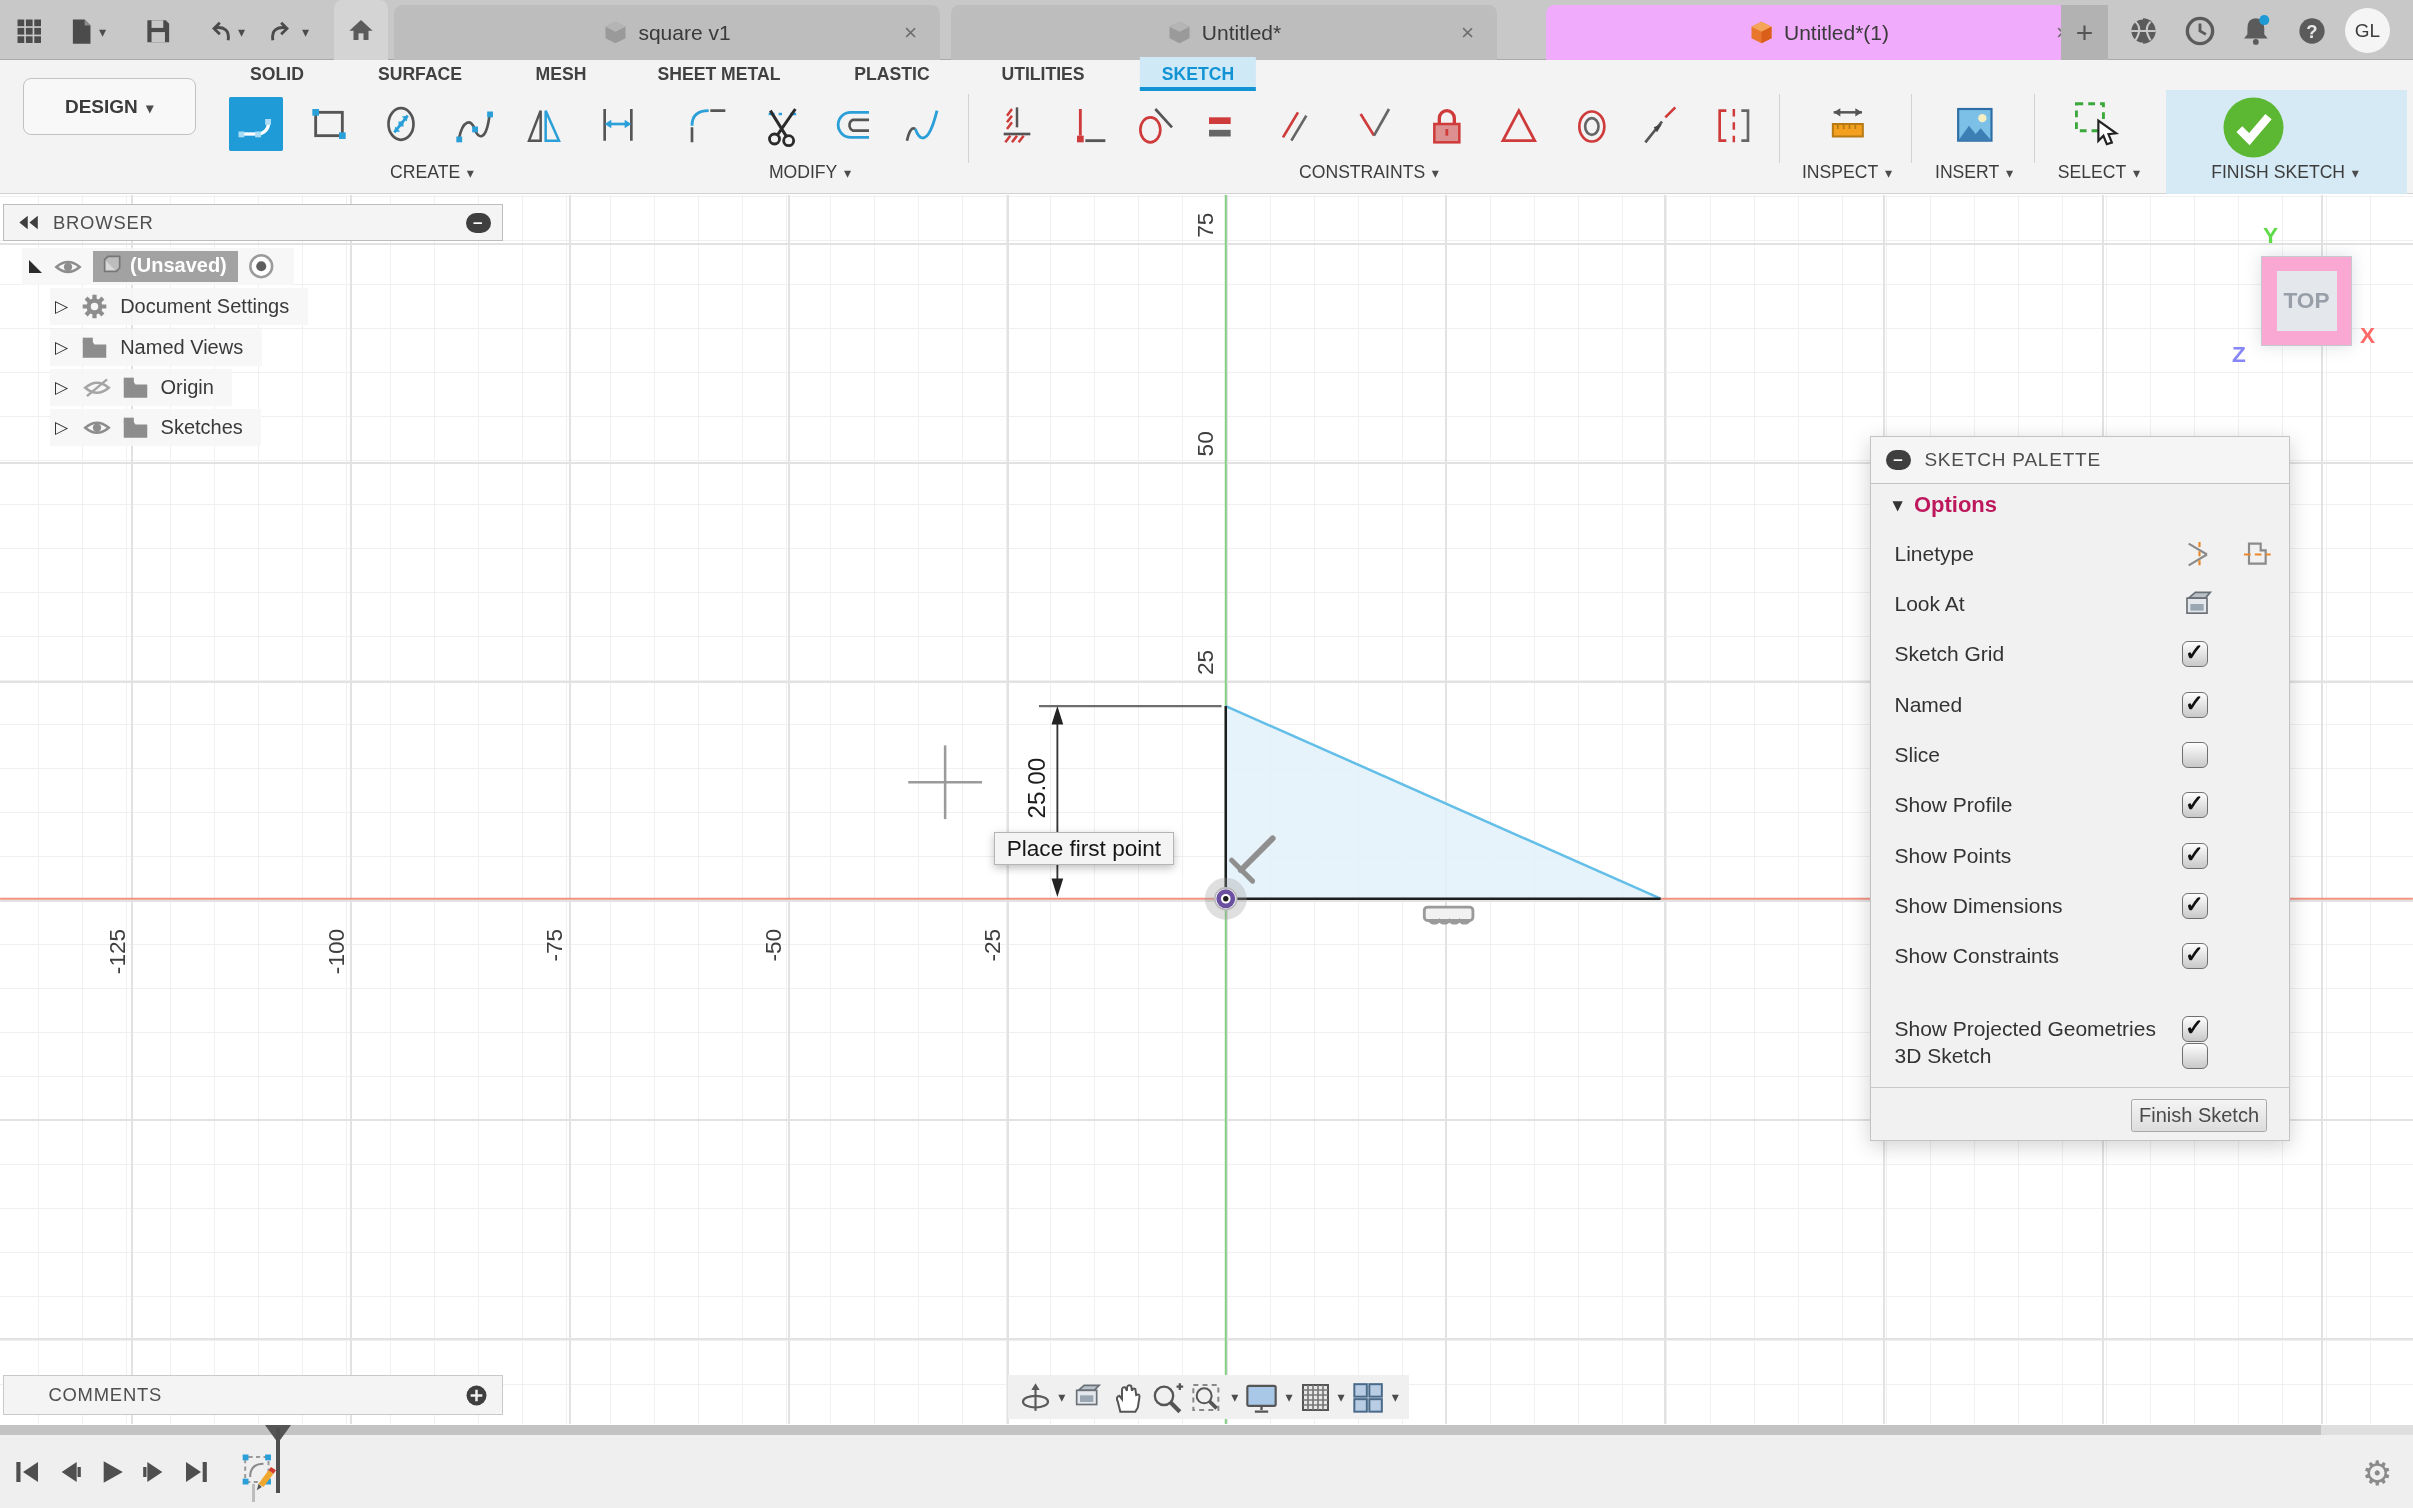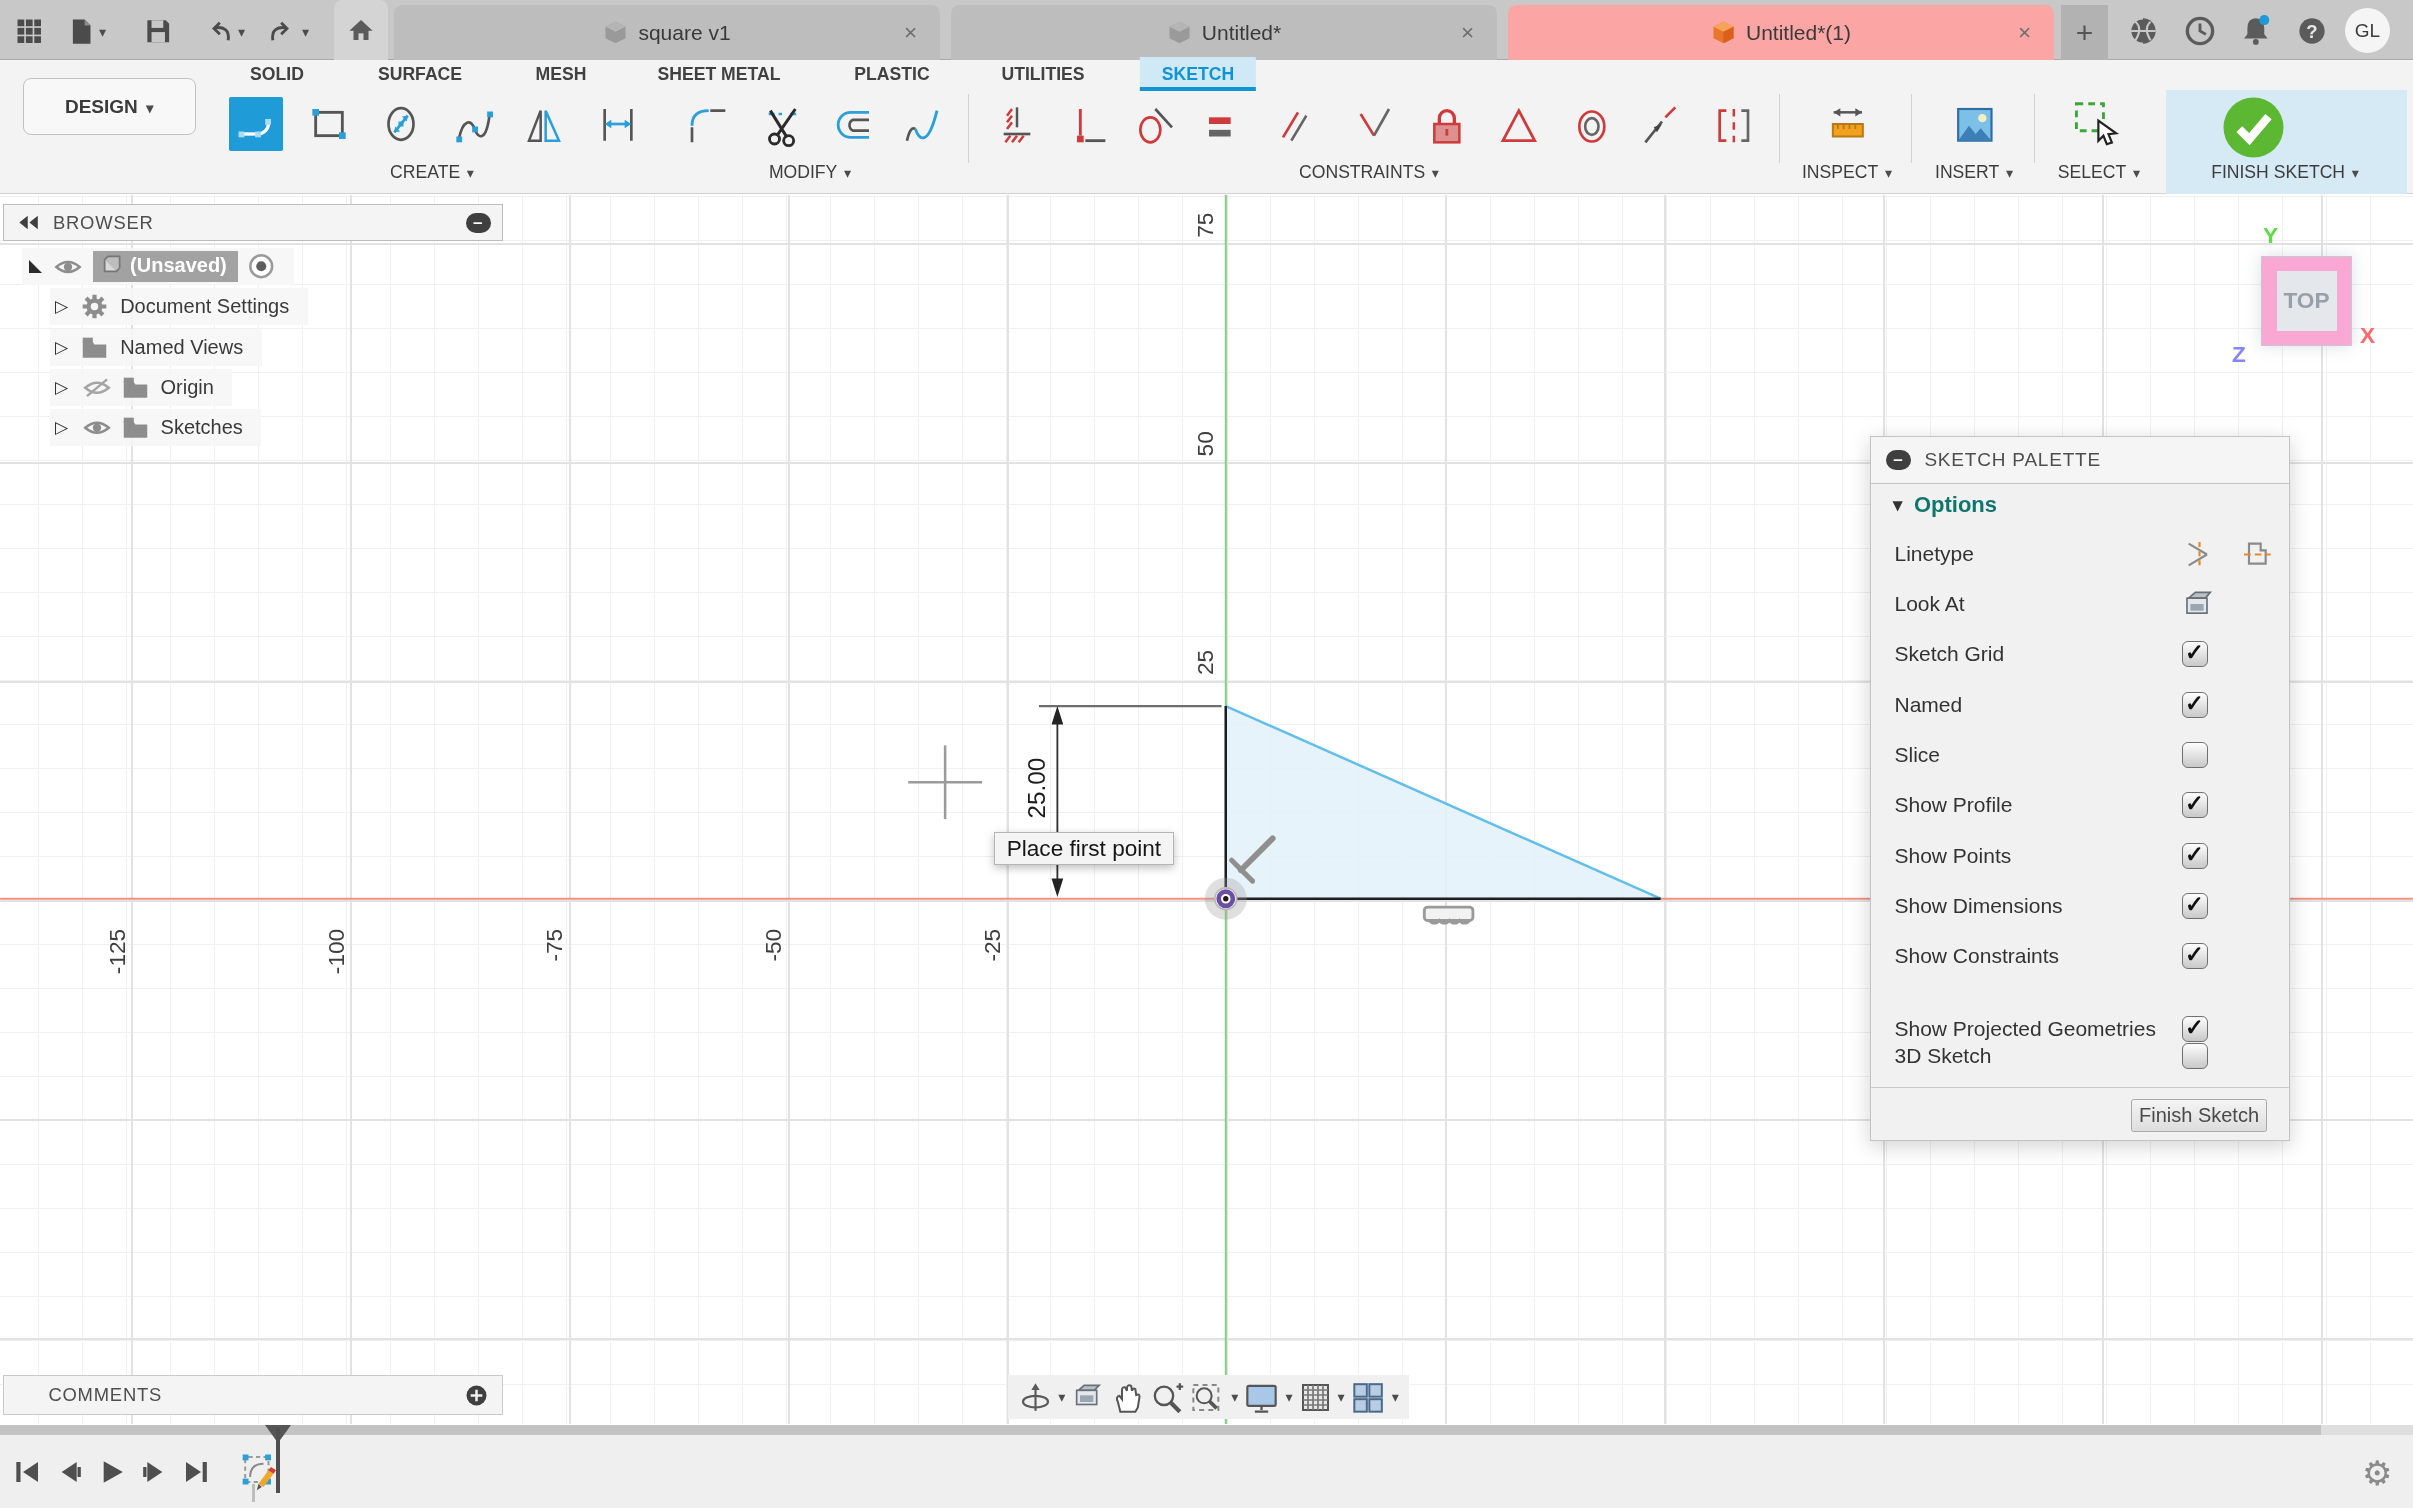--- a/index.html
+++ b/index.html
@@ -12,21 +12,21 @@
   #topbar { position:absolute; left:0; top:0; width:2413px; height:60px;
     background:#c8c8c8; border-bottom:0.8px solid #a9a9a9; }
   .tb-ic { position:absolute; top:15px; width:32px; height:32px; display:flex;
     align-items:center; justify-content:center; }
   .caret::after { content:"▾"; font-size:14.2px; color:#4c4c4c; }
   .tb-caret { position:absolute; top:23.5px; font-size:14.2px; color:#4c4c4c; }
   #home-btn { position:absolute; left:334px; top:0; width:54px; height:60px;
     background:#d4d4d4; border-radius:8.4px 8.4px 0 0; display:flex; align-items:center; justify-content:center; }
   .doc-tab { position:absolute; top:5px; height:55px; width:546px; background:#bdbdbd;
     border-radius:8.4px 8.4px 0 0; display:flex; align-items:center; justify-content:center; gap:10px; }
-  .doc-tab.active { background:#fca5a5; }
+  .doc-tab.active { background:#f0abfc;margin-left:38px; }
   .doc-tab .ttl { font-size:21px; color:#3a3a3a; }
   .doc-tab .close-x { position:absolute; right:17px; top:15px; width:25px; height:25px;
     font-size:22.6px; color:#6d6d6d; line-height:25px; text-align:center; }
   .close-x::after { content:"×"; }
   #newtab-btn { position:absolute; left:2061px; top:5px; width:47px; height:55px; background:#b2b2b2;
     display:flex; align-items:center; justify-content:center; font-size:30px; color:#555; }
   #newtab-btn::after { content:"+"; }
   #avatar { position:absolute; left:2345px; top:8.4px; width:45px; height:45px; border-radius:50%;
     background:#f5f5f5; display:flex; align-items:center; justify-content:center;
     font-size:19px; color:#3c3c3c; }
@@ -80,21 +80,21 @@
     display:flex; align-items:center; gap:6.7px; }
   .menu-pill { width:25px; height:20px; background:#3f3f3f; border-radius:10px; color:#fff;
     display:flex; align-items:center; justify-content:center; font-size:17px; font-weight:700; }
 
   
   #palette { position:absolute; left:1870px; top:436px; width:420px; height:705px; background:#f1f1f1;
     border:0.8px solid #c3c3c3; box-shadow:0 5px 20px rgba(0,0,0,.18); }
   #palette-hdr { position:absolute; left:0; top:0; width:100%; height:47px; background:#f5f5f5;
     border-bottom:0.8px solid #c3c3c3; display:flex; align-items:center; gap:13.4px; padding:0 15px;
     font-size:19px; color:#4e4e4e; letter-spacing:0.8px; }
-  #palette-opts { position:absolute; left:22px; top:55px; font-size:22px; font-weight:700; color:#0f766e;
+  #palette-opts { position:absolute; left:22px; top:55px; font-size:22px; font-weight:700; color:#be185d;
     display:flex; gap:11.7px; align-items:center; }
   #palette-opts::before { content:"▾"; font-size:18.4px; color:#333; }
   .prow { position:absolute; left:23.5px; height:50px; display:flex; align-items:center; width:373px; }
   .prow .lbl { font-size:21px; color:#333; }
   .prow .ctl { position:absolute; left:287px; display:flex; gap:22px; align-items:center; }
   .checkbox { width:26px; height:26px; border:1.7px solid #6f6f6f; border-radius:5.9px;
     background:linear-gradient(#fefefe,#c8c8c8); display:flex; align-items:center; justify-content:center; }
   .checkbox span { font-size:22.6px; font-weight:700; color:#101010; margin-top:-2.5px; }
   #palette-footer { position:absolute; left:0; top:650px; width:100%; height:54px; border-top:0.8px solid #c8c8c8; }
   #finish-sk-btn { position:absolute; right:22px; top:11px; width:136px; height:33px;

